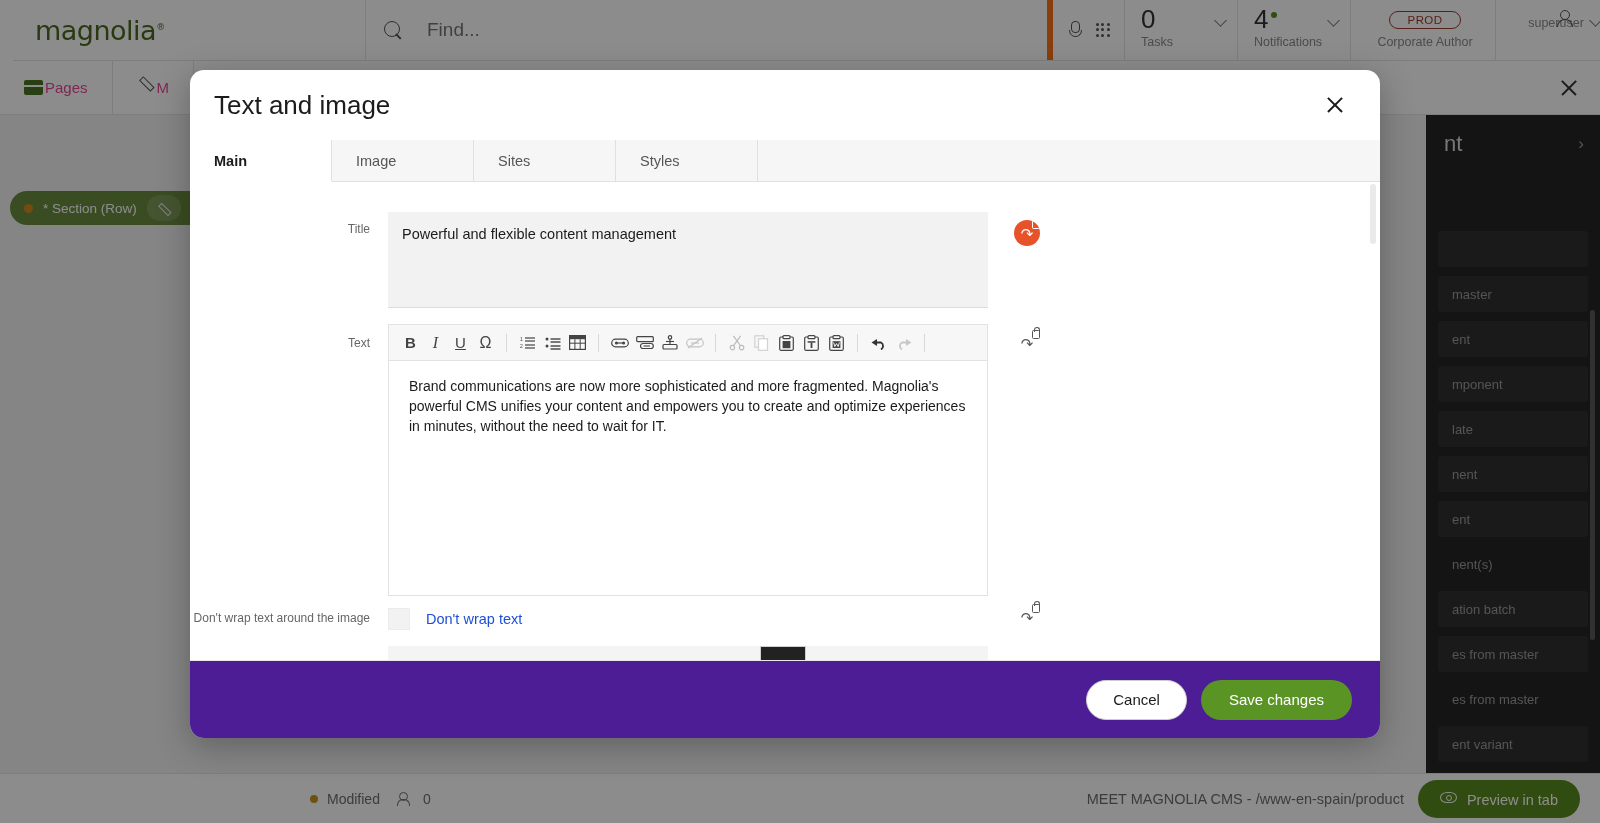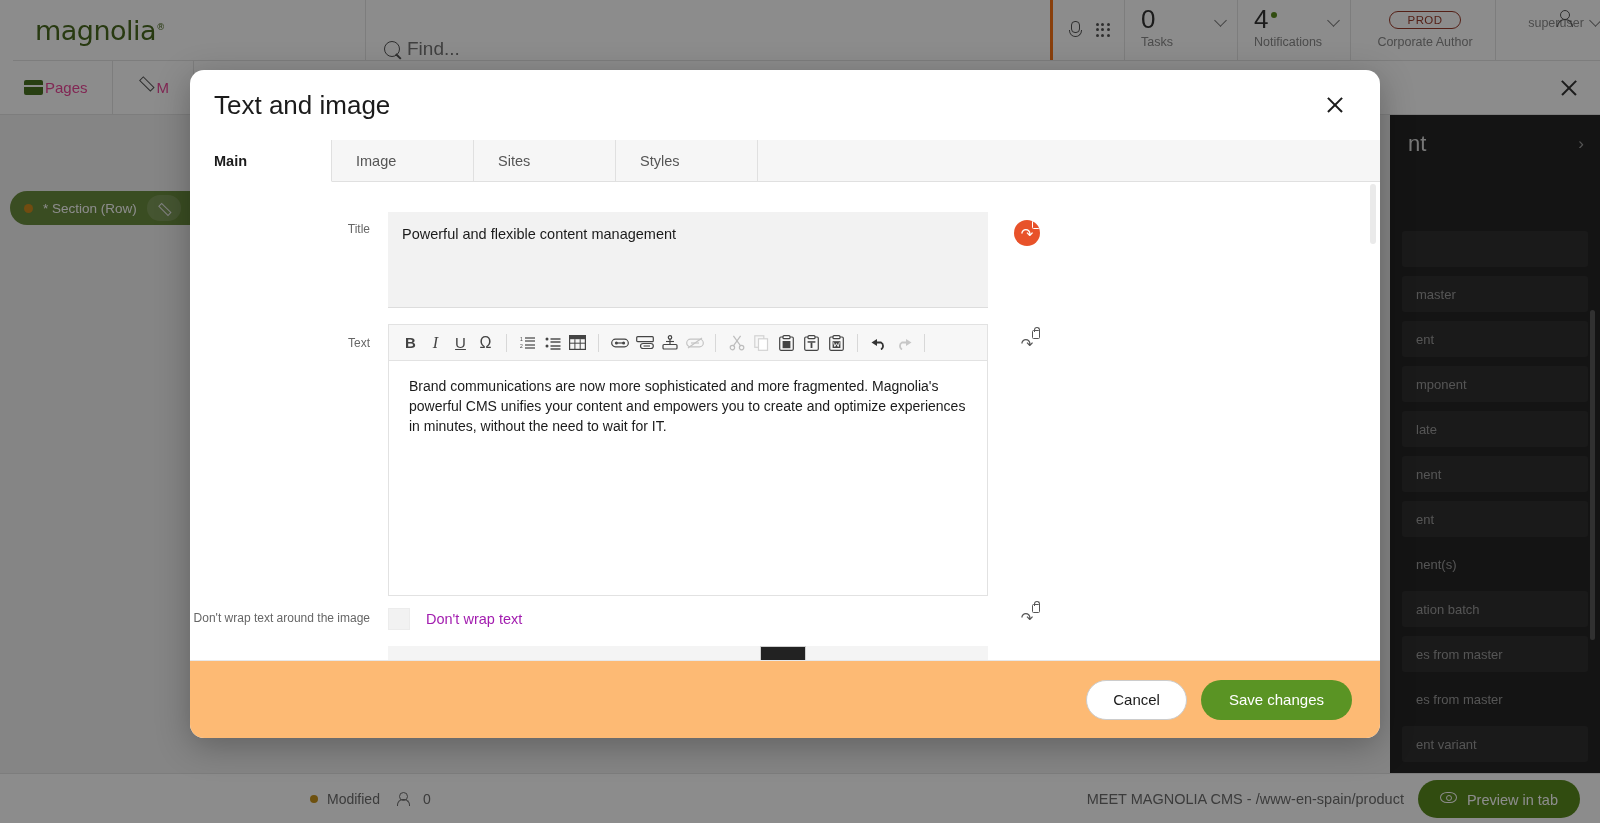--- a/index.html
+++ b/index.html
@@ -28,22 +28,22 @@
     display: flex; align-items: center; padding-left: 22px;
     border-right: 1px solid #e3e3e3;
   }
   .logo-text {
     font-family: "DejaVu Sans", sans-serif;
     font-size: 27px; color: #4a6a1f; letter-spacing: -.5px;
     position: relative; font-weight: 400;
   }
   .logo-text sup { font-size: 9px; vertical-align: super; }
   .searchwrap {
-    flex: 1; display: flex; align-items: flex-end; gap: 4px; padding-left: 18px;
-    border-right: 3px solid #f97316;
+    flex: 1; display: flex; align-items: center; gap: 24px; padding-left: 18px;
+    border-right: 6px solid #f97316;
   }
   .search-ico { width: 19px; height: 19px; position: relative; flex: none; }
   .search-ico::before {
     content:""; position:absolute; left:0; top:0; width:14px; height:14px;
     border:1.6px solid #555; border-radius:50%;
   }
   .search-ico::after {
     content:""; position:absolute; left:12px; top:12px; width:7px; height:1.6px;
     background:#555; transform:rotate(45deg); transform-origin:left center;
   }
@@ -130,21 +130,21 @@
   }
   .sb-dot { width:9px; height:9px; border-radius:50%; background:#d08a1e; }
   .sb-btn { width:34px; height:26px; border-radius:13px; background:rgba(255,255,255,.14);
             display:flex;align-items:center;justify-content:center; }
   .sb-pencil { width:13px; height:13px; position:relative; }
   .sb-pencil::before{content:"";position:absolute;left:1px;top:5px;width:12px;height:2.6px;border:1px solid #eaeaea;transform:rotate(45deg);}
   .sb-move { color:#eaeaea; font-size:15px; line-height:1; }
 
   
   .dark-panel {
-    position:absolute; top:115px; right:0; width:210px; bottom:50px;
+    position:absolute; top:115px; right:0; width:174px; bottom:50px;
     background:#262626; color:#cfcfcf;
   }
   .dp-head {
     height:58px; display:flex; align-items:center; justify-content:space-between;
     padding:0 16px 0 18px; font-size:22px; color:#d8d8d8; font-weight:300;
   }
   .dp-chev { font-size:17px; color:#9a9a9a; }
   .dp-list { padding-top: 58px; }
   .dp-item {
     height:36px; margin:0 12px 9px 12px; background:#303030; border-radius:3px;
@@ -265,32 +265,32 @@
   .rte-area {
     height:234px; padding:16px 20px; font-size:14px; color:#1b1b1b; line-height:1.42;
     overflow:hidden;
   }
   .rte-area p { max-width:562px; }
 
   .checkrow { display:flex; align-items:center; gap:16px; }
   .chk {
     width:22px; height:22px; background:#f2f2f2; border:1px solid #ececec; cursor:pointer; flex:none;
   }
-  .chk-label { font-size:14.5px; color:#a21caf; }
+  .chk-label { font-size:14.5px; color:#1d4ed8; }
 
   .below-strip {
     width:600px; height:18px; background:#f4f4f4; margin-top:16px; position:relative;
   }
   .below-dark {
     position:absolute; left:372px; top:0; width:46px; height:18px;
     background:#222; border:1px solid #cfcfcf;
   }
 
   .dlg-footer {
-    height:78px; flex:none; border-top:1px solid #e8e8e8; background:#fdba74;
+    height:78px; flex:none; border-top:1px solid #e8e8e8; background:#4c1d95;
     display:flex; align-items:center; justify-content:flex-end; gap:14px; padding-right:28px;
   }
   .btn {
     height:40px; border-radius:20px; font-size:15px; cursor:pointer;
     font-family:"Liberation Sans", sans-serif; padding:0 26px;
   }
   .btn-cancel { background:#fff; border:1px solid #cccccc; color:#1b1b1b; }
   .btn-save { background:#5a9424; border:none; color:#fff; padding:0 28px; }
 
   

